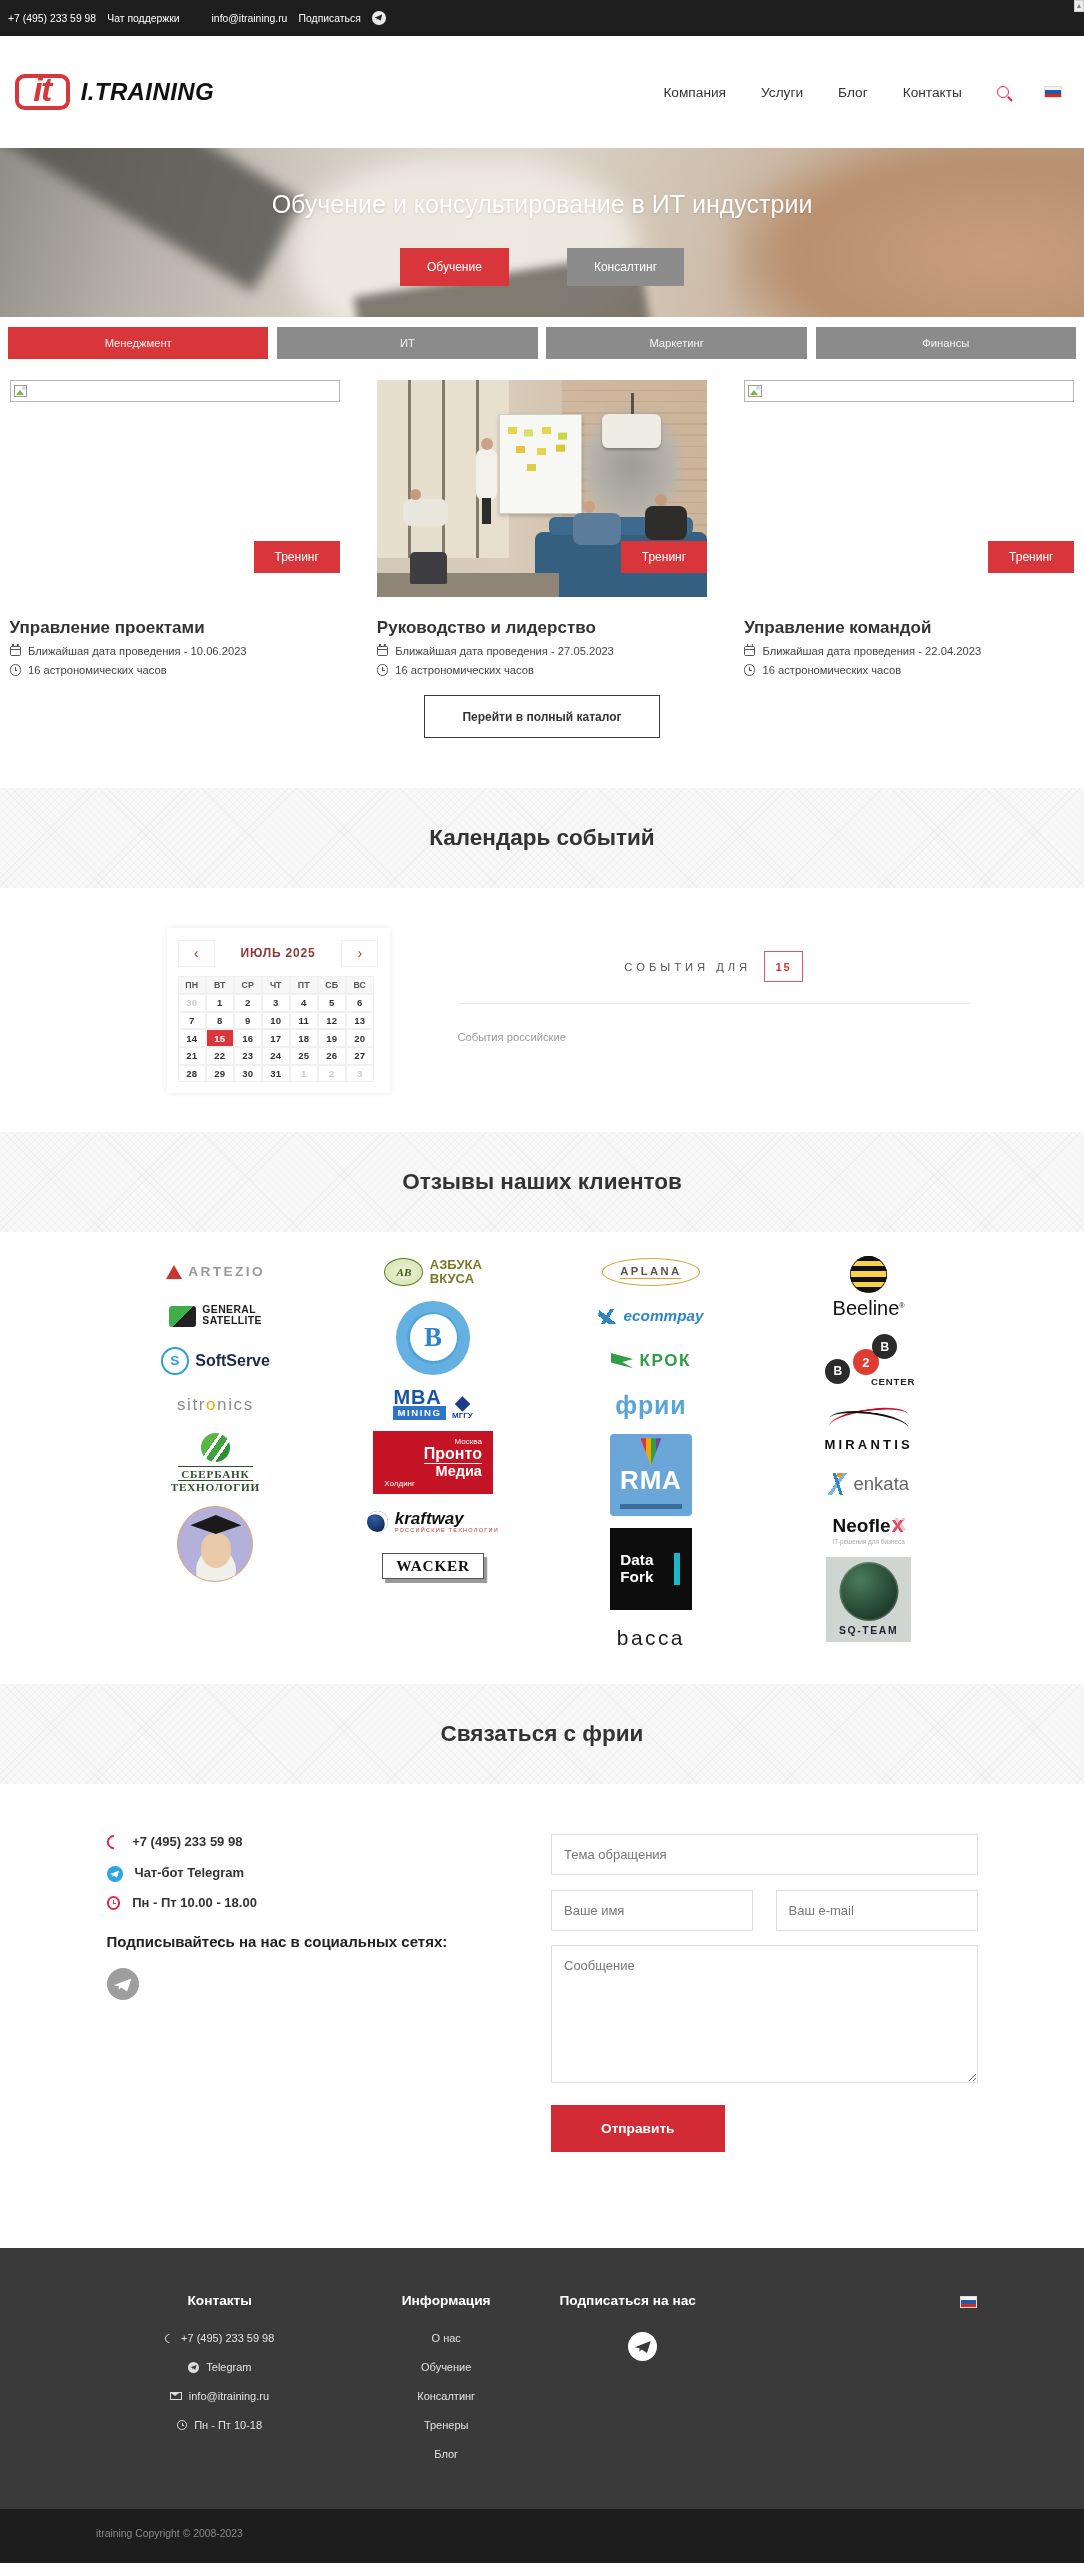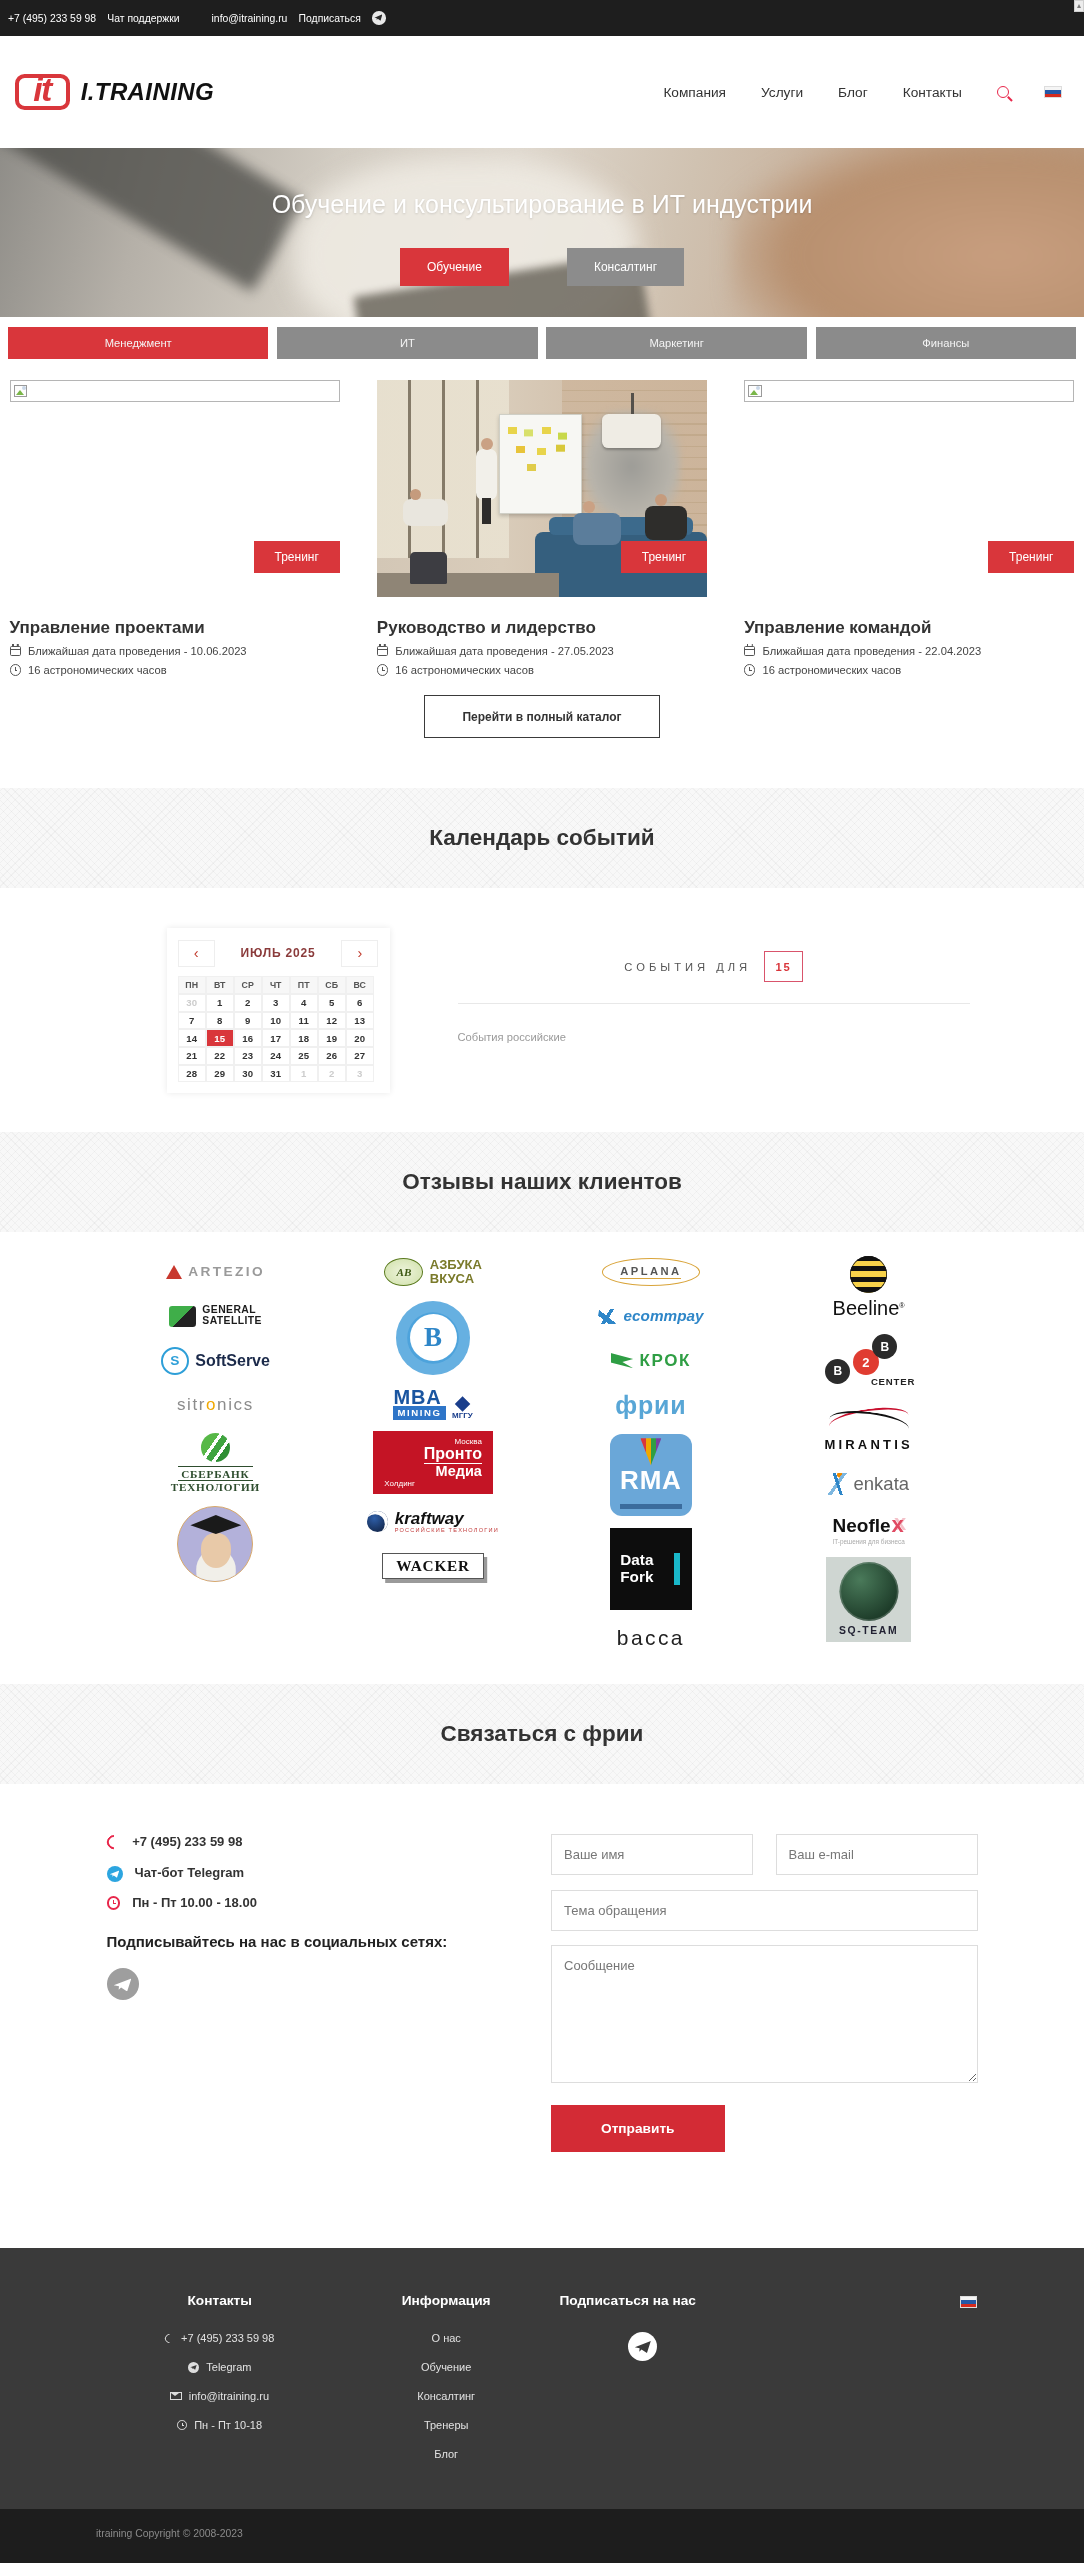--- a/index.html
+++ b/index.html
@@ -181,21 +181,21 @@
 
   .logo-ecommpay::before{content:"";width:19px;height:14.5px;background:linear-gradient(115deg,transparent 42%,#2e86c8 42% 58%,transparent 58%),linear-gradient(35deg,transparent 30%,#2e86c8 30% 50%,transparent 50%);transform:skewX(-10deg);}
   .logo-ecommpay .l0{color:#2e86c8;font-weight:700;font-style:italic;font-size:15.3px;}
 
   .logo-krok::before{content:"";width:22.5px;height:15.3px;background:#2f9e44;clip-path:polygon(0 0,100% 38%,52% 58%,100% 100%,0 62%);}
   .logo-krok .l0{color:#2f9e44;font-weight:700;font-size:17px;letter-spacing:1.6px;}
 
   .logo-frii .l0{color:#58a6d6;font-weight:700;font-size:25px;letter-spacing:0.8px;}
 
   .logo-rma{min-height:84px;}
-  .logo-rma .lines{width:82px;height:82px;background:#6aa7d8;align-items:center;justify-content:center;position:relative;border-radius:12px;overflow:hidden;}
+  .logo-rma .lines{width:82px;height:82px;background:#6aa7d8;align-items:center;justify-content:center;position:relative;border-radius:4px;overflow:hidden;}
   .logo-rma .lines::before{content:"";position:absolute;top:4.8px;left:50%;transform:translateX(-50%);width:21px;height:27px;background:linear-gradient(90deg,#d9363b 0 25%,#f0a800 25% 50%,#2f9e44 50% 75%,#7b3fa0 75%);clip-path:polygon(0 0,100% 0,50% 100%);}
   .logo-rma .lines::after{content:"";position:absolute;bottom:6.4px;left:12%;width:76%;height:5.6px;background:rgba(20,60,110,.55);}
   .logo-rma .l0{color:#fff;font-weight:900;font-size:26px;letter-spacing:0.8px;z-index:1;margin-top:11.2px;}
 
   .logo-datafork{min-height:84px;}
   .logo-datafork .lines{width:82px;height:82px;background:#0d0d0d;color:#fff;justify-content:center;align-items:flex-start;padding-left:10.4px;position:relative;}
   .logo-datafork span{font-weight:700;font-size:15.3px;line-height:1.08;}
   .logo-datafork .lines::after{content:"";position:absolute;right:12px;top:25px;width:5.6px;height:32px;background:#19b7c9;}
 
   .logo-bacca .l0{color:#222;font-size:21px;letter-spacing:2.4px;}
@@ -635,25 +635,25 @@
       </div>
       <div class="c-row">
         <span class="ic clk-red"></span>
         <span>Пн - Пт 10.00 - 18.00</span>
       </div>
       <div class="social-head">Подписывайтесь на нас в социальных сетях:</div>
       <div class="tg-gray"></div>
     </div>
     <div class="c-form">
       <div class="f-row">
+        <input class="inp" type="text" placeholder="Тема обращения" style="">
+      </div>
+      <div class="f-row">
         <input class="inp" type="text" placeholder="Ваше имя" style="">
         <input class="inp" type="text" placeholder="Ваш e-mail" style="">
-      </div>
-      <div class="f-row">
-        <input class="inp" type="text" placeholder="Тема обращения" style="">
       </div>
       <textarea class="inp" placeholder="Сообщение" style=""></textarea>
       <button class="btn-submit">Отправить</button>
     </div>
   </div>
 </div>
 
 <div class="footer">
   <div class="f-grid">
     <div class="f-col">

